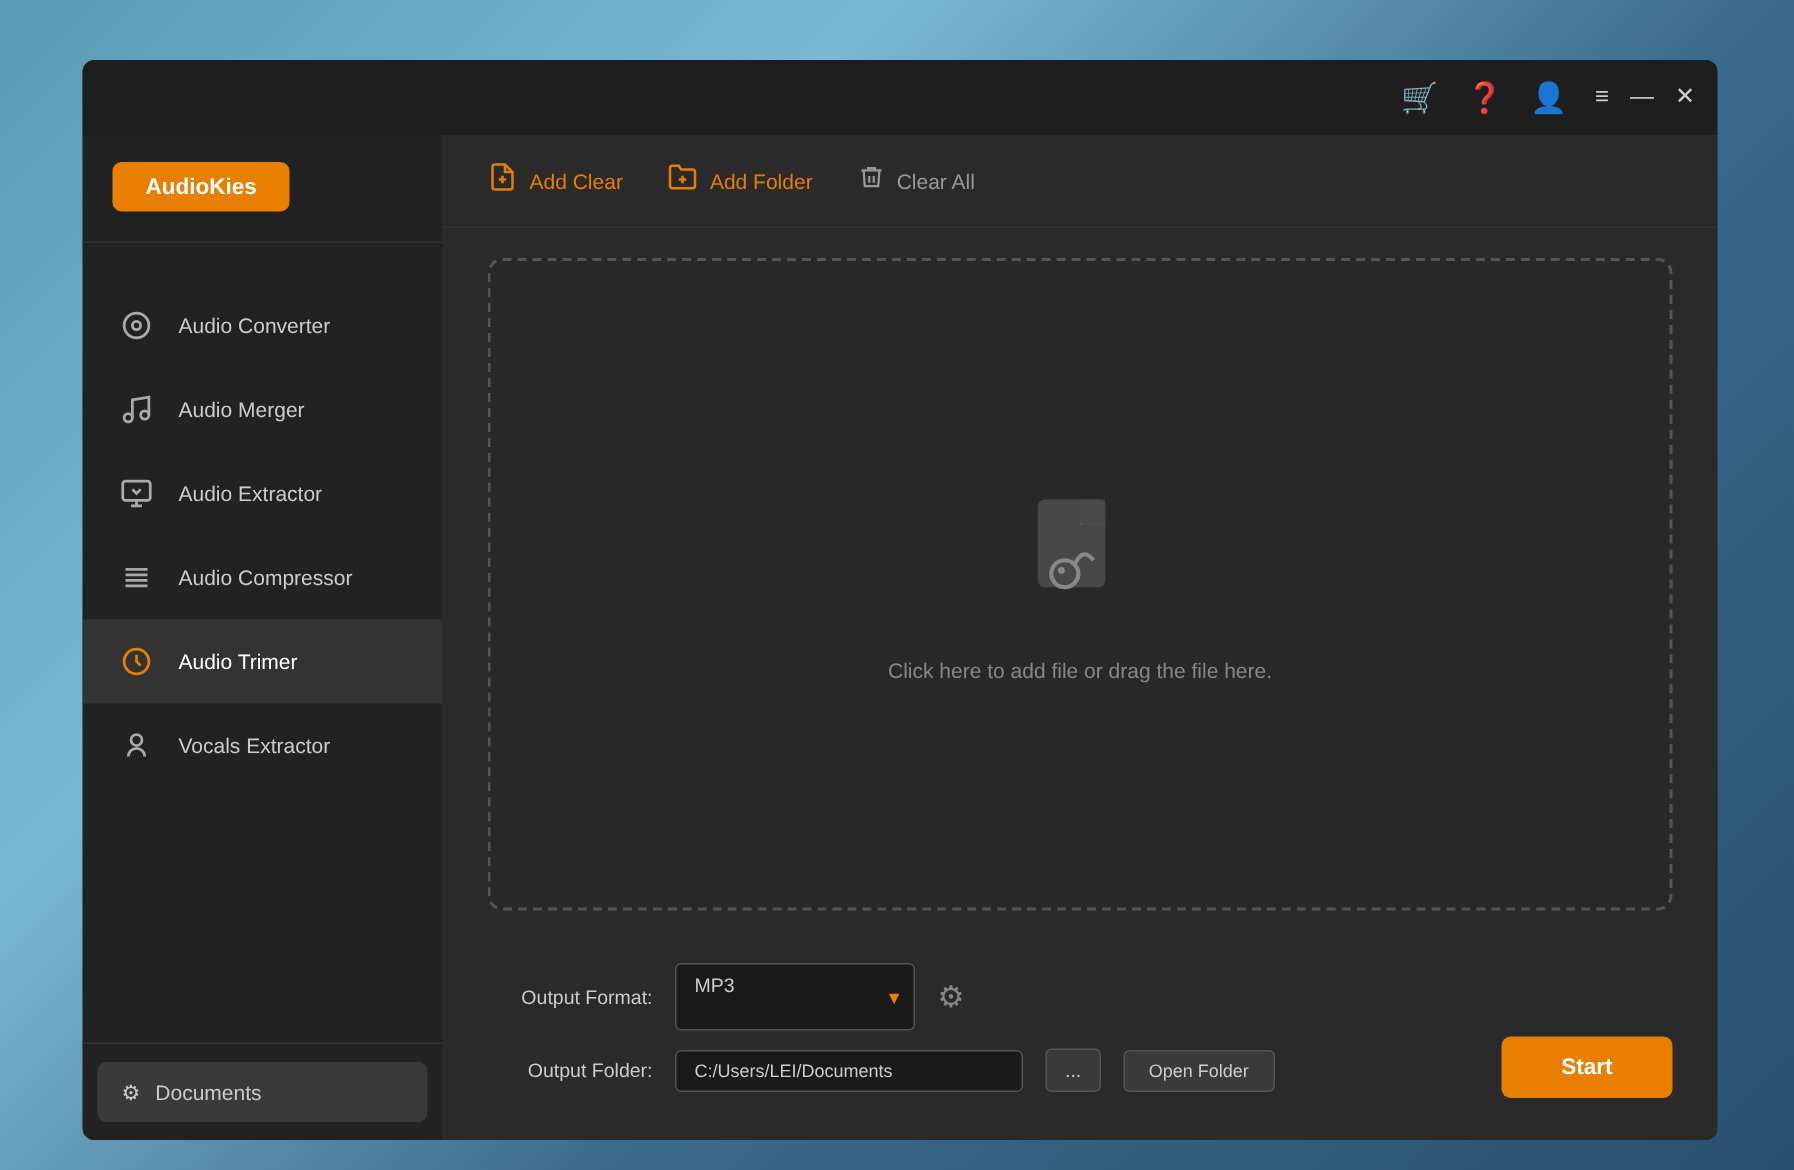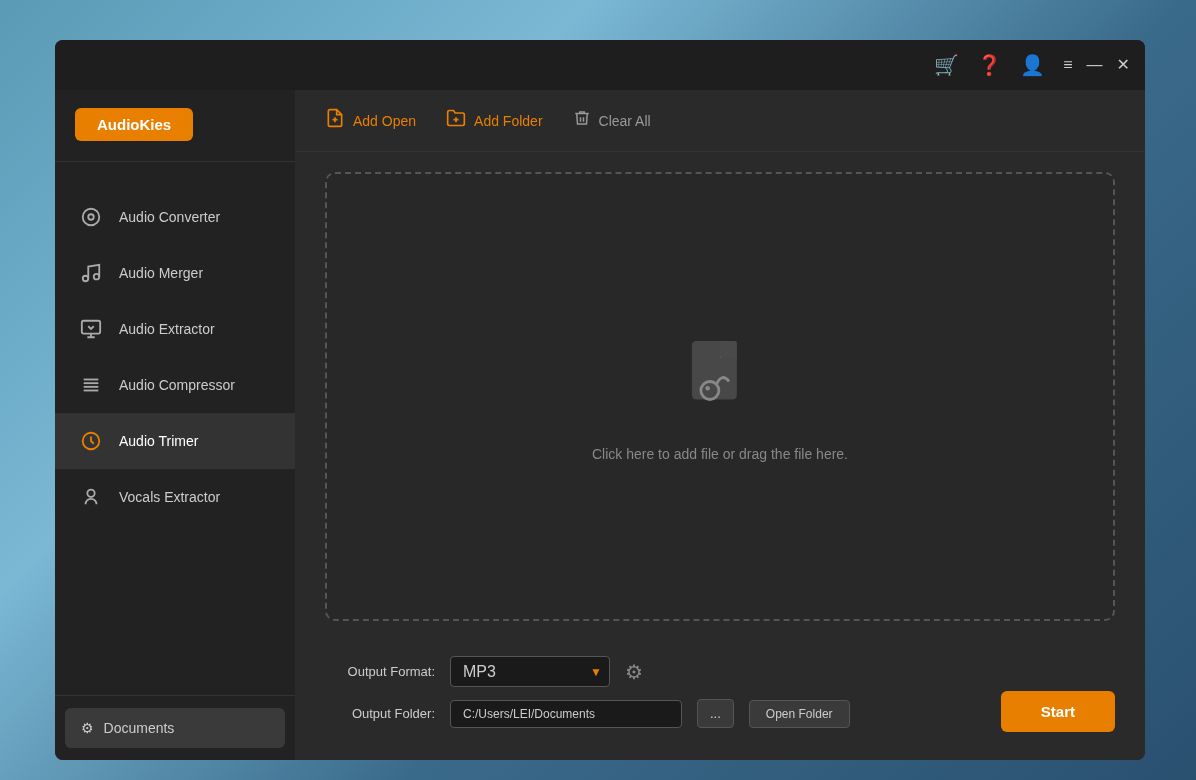--- a/index.html
+++ b/index.html
@@ -210,22 +210,22 @@
       font-size: 13px;
       width: 110px;
       text-align: right;
       flex-shrink: 0;
     }
     .format-select {
       background: #1a1a1a;
       border: 1px solid #555;
       border-radius: 4px;
       color: #ccc;
-      padding: 6px 30px 6px 12px;
-      font-size: 16px;
+      padding: 6px 30px 22px 12px;
+      font-size: 13px;
       appearance: none;
       cursor: pointer;
       width: 160px;
     }
     .select-wrapper {
       position: relative;
       display: inline-block;
     }
     .select-arrow {
       position: absolute;
@@ -395,21 +395,21 @@
         <div class="toolbar">
           <button class="toolbar-btn">
             <span class="btn-icon">
               <svg width="20" height="20" viewBox="0 0 24 24" fill="none" stroke="#e87f00" stroke-width="2">
                 <path d="M14 2H6a2 2 0 0 0-2 2v16a2 2 0 0 0 2 2h12a2 2 0 0 0 2-2V8z"></path>
                 <polyline points="14 2 14 8 20 8"></polyline>
                 <line x1="12" y1="11" x2="12" y2="17"></line>
                 <line x1="9" y1="14" x2="15" y2="14"></line>
               </svg>
             </span>
-            <span>Add Open</span>
+            <span>Add Clear</span>
           </button>
           <button class="toolbar-btn">
             <span class="btn-icon">
               <svg width="20" height="20" viewBox="0 0 24 24" fill="none" stroke="#e87f00" stroke-width="2">
                 <path d="M22 19a2 2 0 0 1-2 2H4a2 2 0 0 1-2-2V5a2 2 0 0 1 2-2h5l2 3h9a2 2 0 0 1 2 2z"></path>
                 <line x1="12" y1="11" x2="12" y2="17"></line>
                 <line x1="9" y1="14" x2="15" y2="14"></line>
               </svg>
             </span>
             <span>Add Folder</span>

